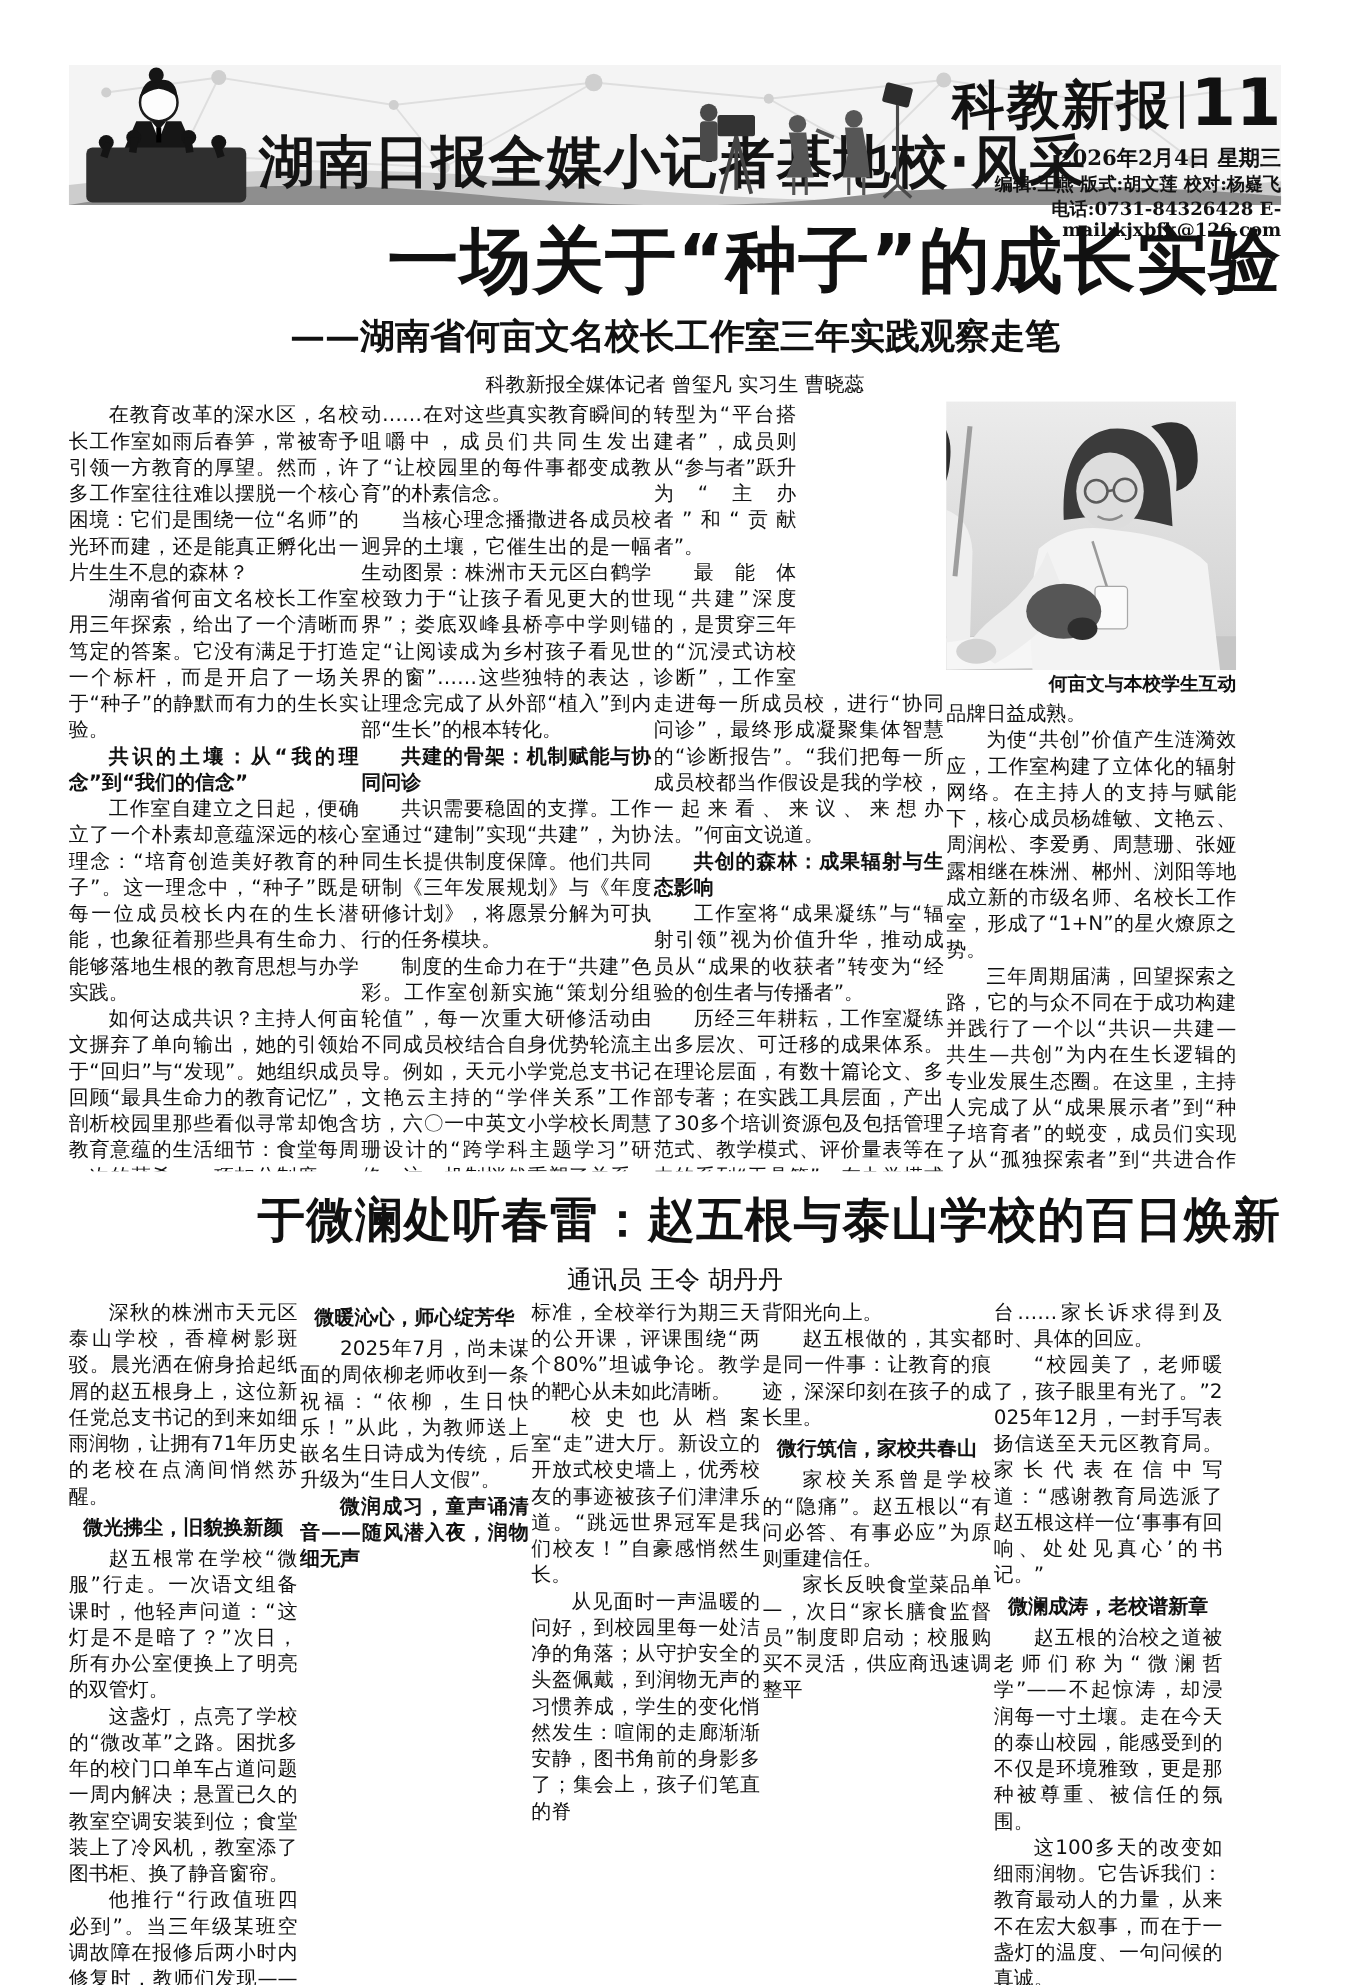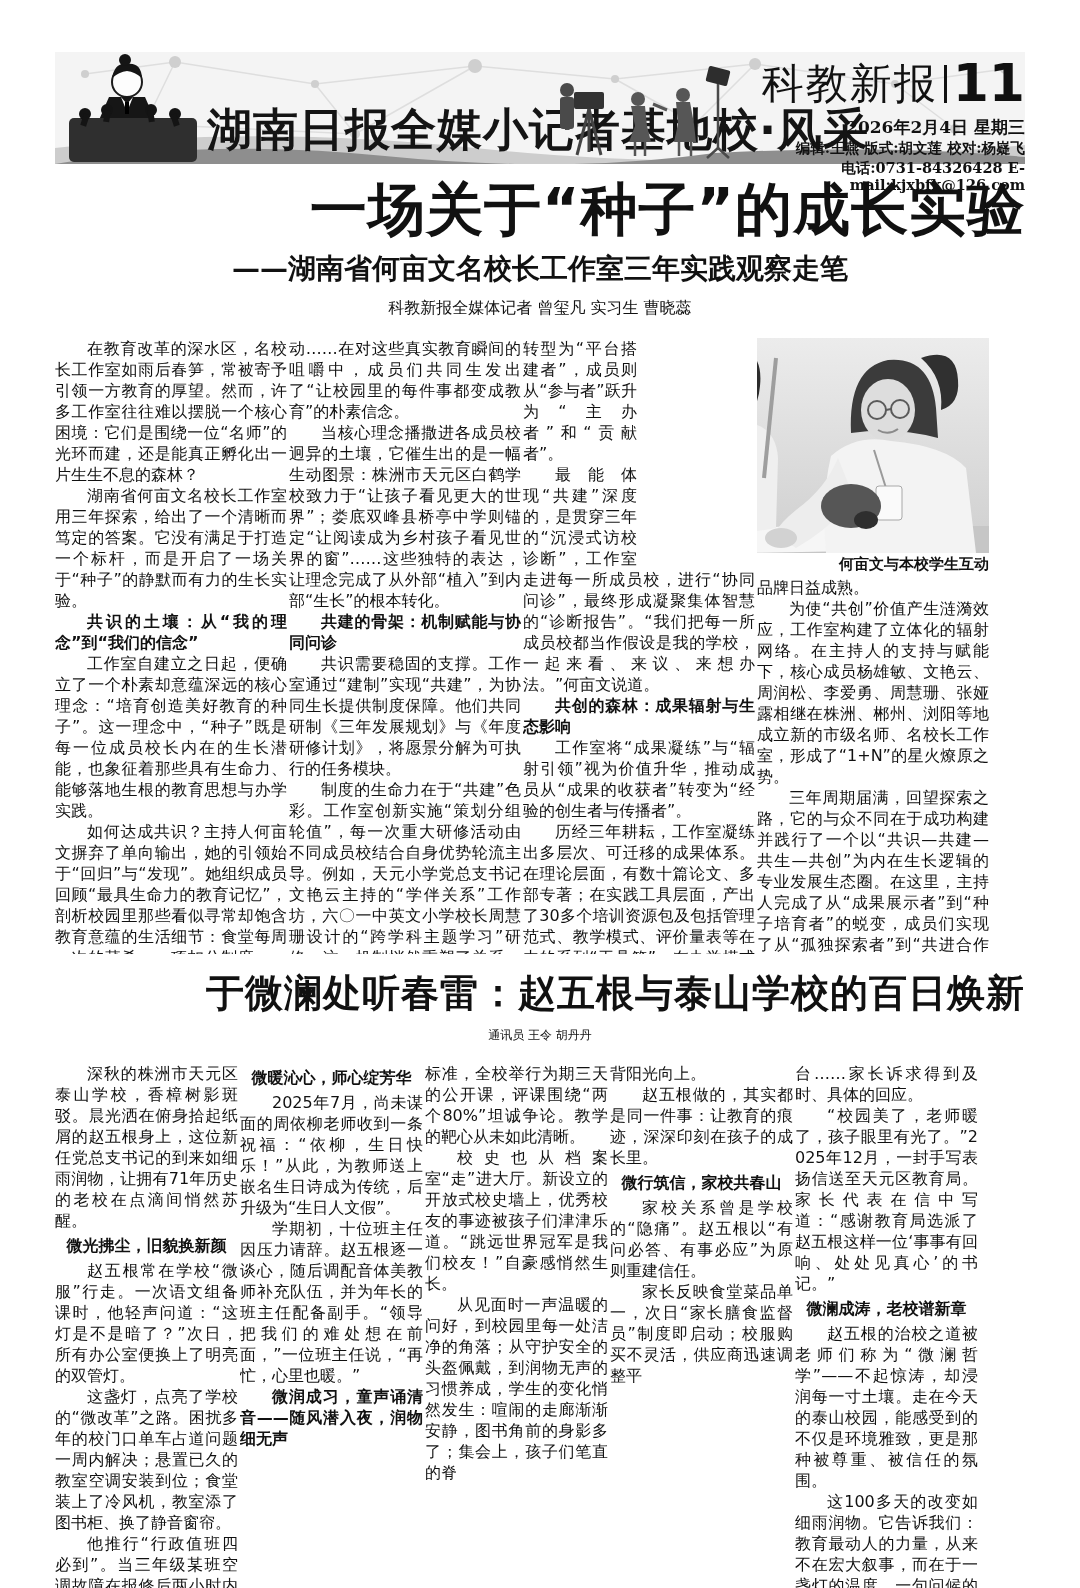--- a/index.html
+++ b/index.html
@@ -8,53 +8,53 @@
     font-family:"DejaVu Sans","Liberation Sans",sans-serif;
     overflow:hidden;position:relative;
   }
   .sheet{width:970px;margin:0 auto;padding-top:52px;position:relative;}
 
   
   .banner{position:relative;height:112px;}
   .banner svg{display:block;width:970px;height:112px;}
   .masthead{position:absolute;top:2px;right:0;width:310px;text-align:right;line-height:1.15;}
   .mh-row{display:flex;justify-content:flex-end;align-items:center;gap:6px;}
-  .mh-name{font-family:"DejaVu Serif","Liberation Serif",serif;font-size:42px;font-weight:400;letter-spacing:2px;}
+  .mh-name{font-family:"DejaVu Serif","Liberation Serif",serif;font-size:42px;font-weight:700;letter-spacing:2px;}
   .mh-bar{width:3px;height:38px;background:#111;}
   .mh-num{font-size:52px;font-weight:800;}
   .mh-date{font-family:"DejaVu Serif","Liberation Serif",serif;font-size:17px;font-weight:700;margin-top:4px;}
   .mh-staff,.mh-contact{font-family:"DejaVu Serif","Liberation Serif",serif;font-size:14.5px;font-weight:600;margin-top:3px;}
 
   
   .a1-head{margin-top:16px;}
   .a1-headline{font-size:57px;font-weight:900;text-align:right;letter-spacing:1px;line-height:1.05;}
   .a1-sub{font-family:"DejaVu Serif","Liberation Serif",serif;font-size:28px;font-weight:600;text-align:center;margin-top:10px;}
   .byline{font-family:"DejaVu Serif","Liberation Serif",serif;font-size:16px;text-align:center;margin-top:10px;}
 
   
-  .cols{display:flex;gap:2px;margin-top:19px;}
+  .cols{display:flex;gap:2px;margin-top:2px;}
   .col{text-align:justify;overflow:hidden;}
   .a1 .col{width:232px;height:616px;}
   .a2 .col{width:183px;height:566px;}
   .col p{margin:0;font-size:16px;line-height:21px;word-break:break-all;text-align:justify;}
   .col p.p{text-indent:2em;}
   .col p.pc{text-indent:0;}
   .col p.h{text-indent:2em;font-weight:700;}
   .col p.hc{text-indent:0;font-weight:700;text-align:center;margin:4px 0;}
 
   
   .photo-spacer{float:right;width:118px;height:230px;}
   .photo-wrap{width:363px;margin-left:-131px;margin-bottom:2px;}
   .photo-wrap svg{display:block;width:363px;height:215px;}
   .photo-caption{font-family:"DejaVu Serif","Liberation Serif",serif;font-size:15px;font-weight:700;text-align:right;line-height:22px;}
 
   
   .a2-head{margin-top:14px;}
   .a2-headline{font-size:38px;font-weight:900;text-align:right;letter-spacing:1px;}
-  .a2-byline{font-family:"DejaVu Serif","Liberation Serif",serif;font-size:12px;text-align:center;margin:8px 0 15px;}
+  .a2-byline{font-family:"DejaVu Serif","Liberation Serif",serif;font-size:20px;text-align:center;margin:8px 0 2px;}
 </style>
 </head>
 <body>
 
 <div class="sheet">
 
   <div class="banner">
     <svg viewBox="0 0 970 112" aria-hidden="true">
       <rect x="0" y="0" width="970" height="112" fill="#f4f4f4"></rect>
 
@@ -229,21 +229,20 @@
     <div class="col">
         <p class="p">深秋的株洲市天元区泰山学校，香樟树影斑驳。晨光洒在俯身拾起纸屑的赵五根身上，这位新任党总支书记的到来如细雨润物，让拥有71年历史的老校在点滴间悄然苏醒。</p>
         <p class="hc">微光拂尘，旧貌换新颜</p>
         <p class="p">赵五根常在学校“微服”行走。一次语文组备课时，他轻声问道：“这灯是不是暗了？”次日，所有办公室便换上了明亮的双管灯。</p>
         <p class="p">这盏灯，点亮了学校的“微改革”之路。困扰多年的校门口单车占道问题一周内解决；悬置已久的教室空调安装到位；食堂装上了冷风机，教室添了图书柜、换了静音窗帘。</p>
         <p class="p">他推行“行政值班四必到”。当三年级某班空调故障在报修后两小时内修复时，教师们发现——当日值班的正是赵五根。</p>
       </div>
     <div class="col">
         <p class="hc">微暖沁心，师心绽芳华</p>
         <p class="p">2025年7月，尚未谋面的周依柳老师收到一条祝福：“依柳，生日快乐！”从此，为教师送上嵌名生日诗成为传统，后升级为“生日人文假”。</p>
-        <p class="p">学期初，十位班主任因压力请辞。赵五根逐一谈心，随后调配音体美教师补充队伍，并为年长的班主任配备副手。“领导把我们的难处想在前面，”一位班主任说，“再忙，心里也暖。”</p>
         <p class="h">微润成习，童声诵清音——随风潜入夜，润物细无声</p>
       </div>
     <div class="col">
         <p class="pc">标准，全校举行为期三天的公开课，评课围绕“两个80%”坦诚争论。教学的靶心从未如此清晰。</p>
         <p class="p">校史也从档案室“走”进大厅。新设立的开放式校史墙上，优秀校友的事迹被孩子们津津乐道。“跳远世界冠军是我们校友！”自豪感悄然生长。</p>
         <p class="p">从见面时一声温暖的问好，到校园里每一处洁净的角落；从守护安全的头盔佩戴，到润物无声的习惯养成，学生的变化悄然发生：喧闹的走廊渐渐安静，图书角前的身影多了；集会上，孩子们笔直的脊</p>
       </div>
     <div class="col">
         <p class="pc">背阳光向上。</p>
         <p class="p">赵五根做的，其实都是同一件事：让教育的痕迹，深深印刻在孩子的成长里。</p>

